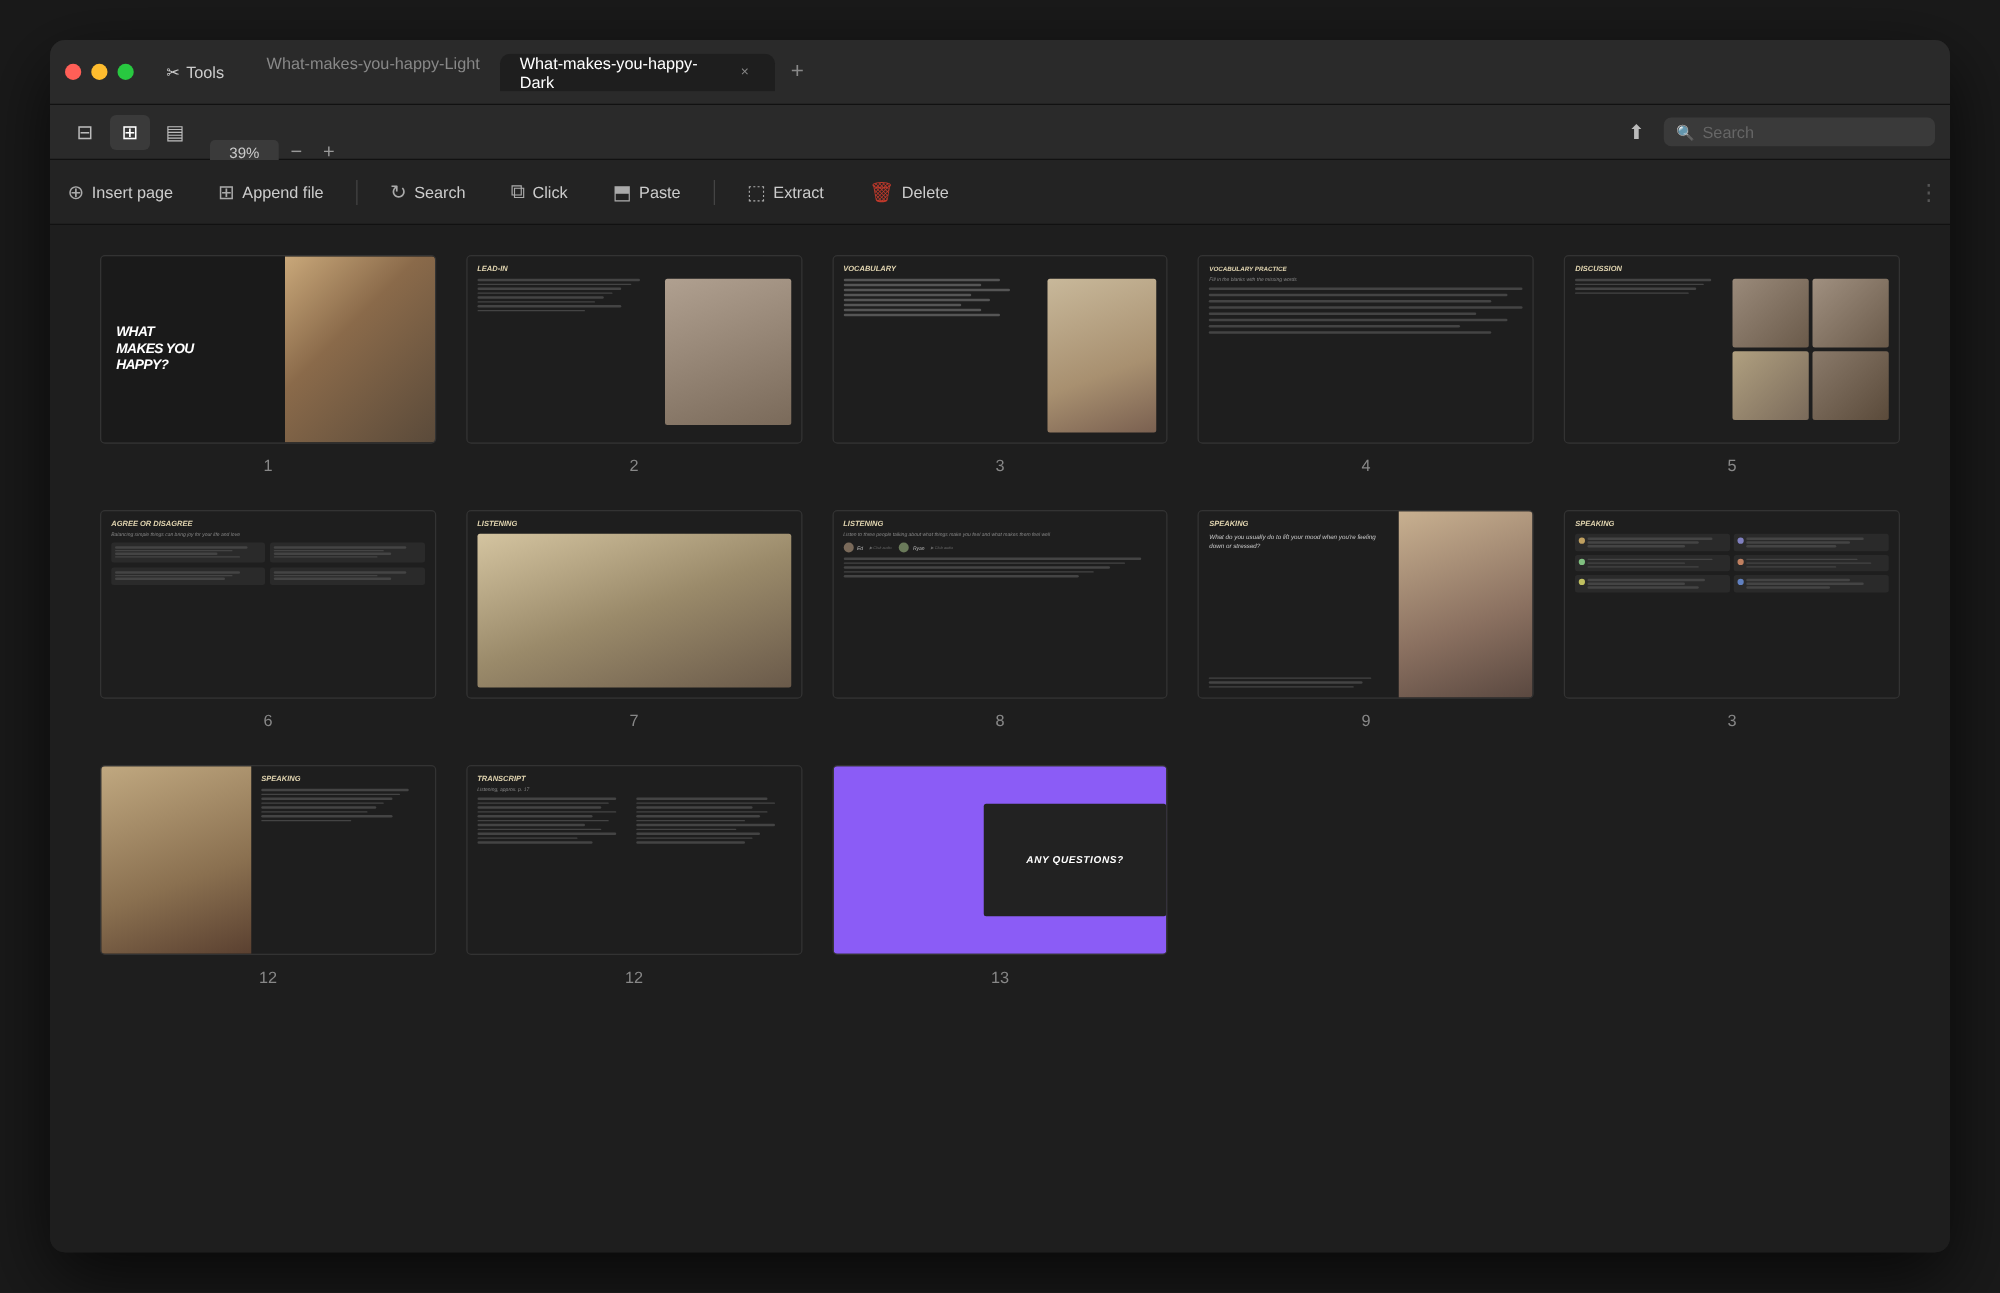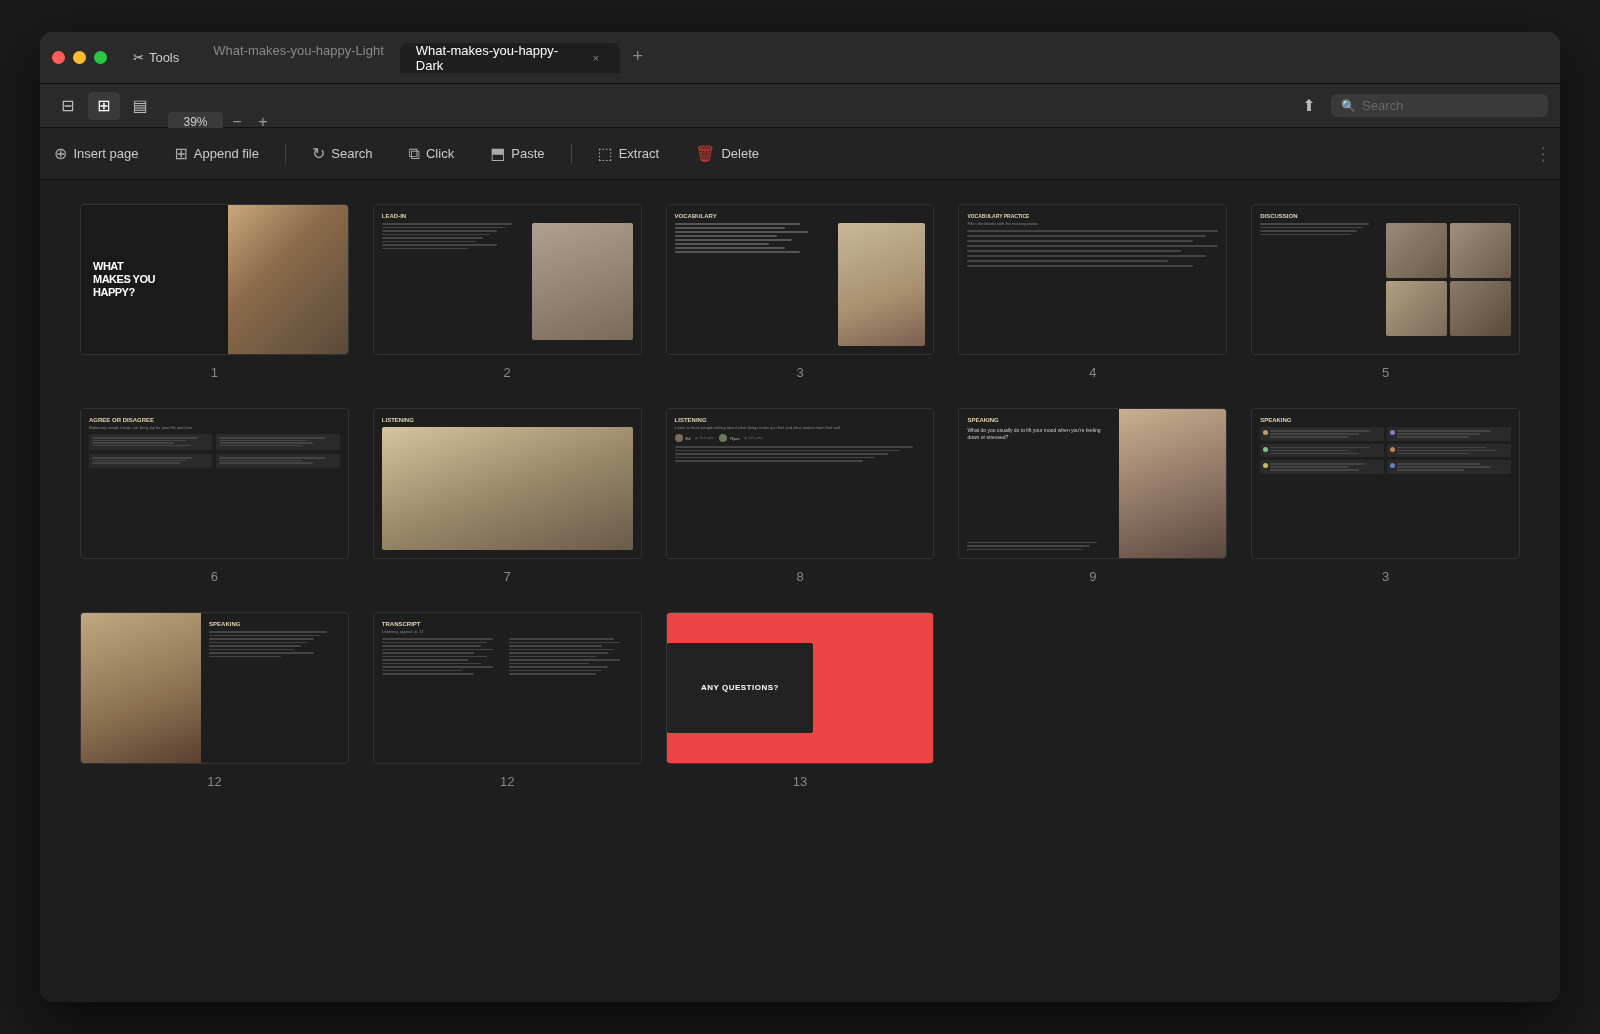--- a/index.html
+++ b/index.html
@@ -303,20 +303,21 @@
       color: #888;
       font-size: 13px;
     }
 
     
     .slide-inner {
       width: 100%;
       height: 100%;
       position: relative;
       overflow: hidden;
+      font-style: italic;
     }
 
     
     .s1-bg { background: #1a1a1a; display: flex; height: 100%; }
     .s1-left { flex: 1; padding: 12px; display: flex; flex-direction: column; justify-content: center; }
     .s1-title { color: #fff; font-size: 11px; font-weight: 900; line-height: 1.2; letter-spacing: -0.5px; }
     .s1-right { width: 45%; background: #8a7a6a; position: relative; overflow: hidden; }
     .s1-img { width: 100%; height: 100%; background: linear-gradient(135deg, #c9a87a 0%, #8a6a4a 40%, #5a4a3a 100%); }
 
     
@@ -402,21 +403,21 @@
 
     
     .s12-bg { background: #1e1e1e; padding: 8px; }
     .s12-title { color: #e0d4b0; font-size: 6px; font-weight: 700; margin-bottom: 2px; }
     .s12-sub { color: #888; font-size: 4px; margin-bottom: 4px; }
     .s12-cols { display: grid; grid-template-columns: 1fr 1fr; gap: 4px; }
     .s12-col { display: flex; flex-direction: column; gap: 2px; }
     .s12-line { height: 1.5px; background: #444; border-radius: 1px; }
 
     
-    .s13-bg { background: #ef4444; display: flex; align-items: center; justify-content: flex-start; }
+    .s13-bg { background: #8b5cf6; display: flex; align-items: center; justify-content: flex-end; }
     .s13-inner { background: #222; width: 55%; height: 60%; display: flex; align-items: center; justify-content: center; border-radius: 2px; }
     .s13-text { color: #fff; font-size: 8px; font-weight: 900; text-align: center; letter-spacing: 0.5px; }
   </style>
 </head>
 <body>
 
 <div class="window">
 
   <div class="titlebar">
     <div class="traffic-lights">

